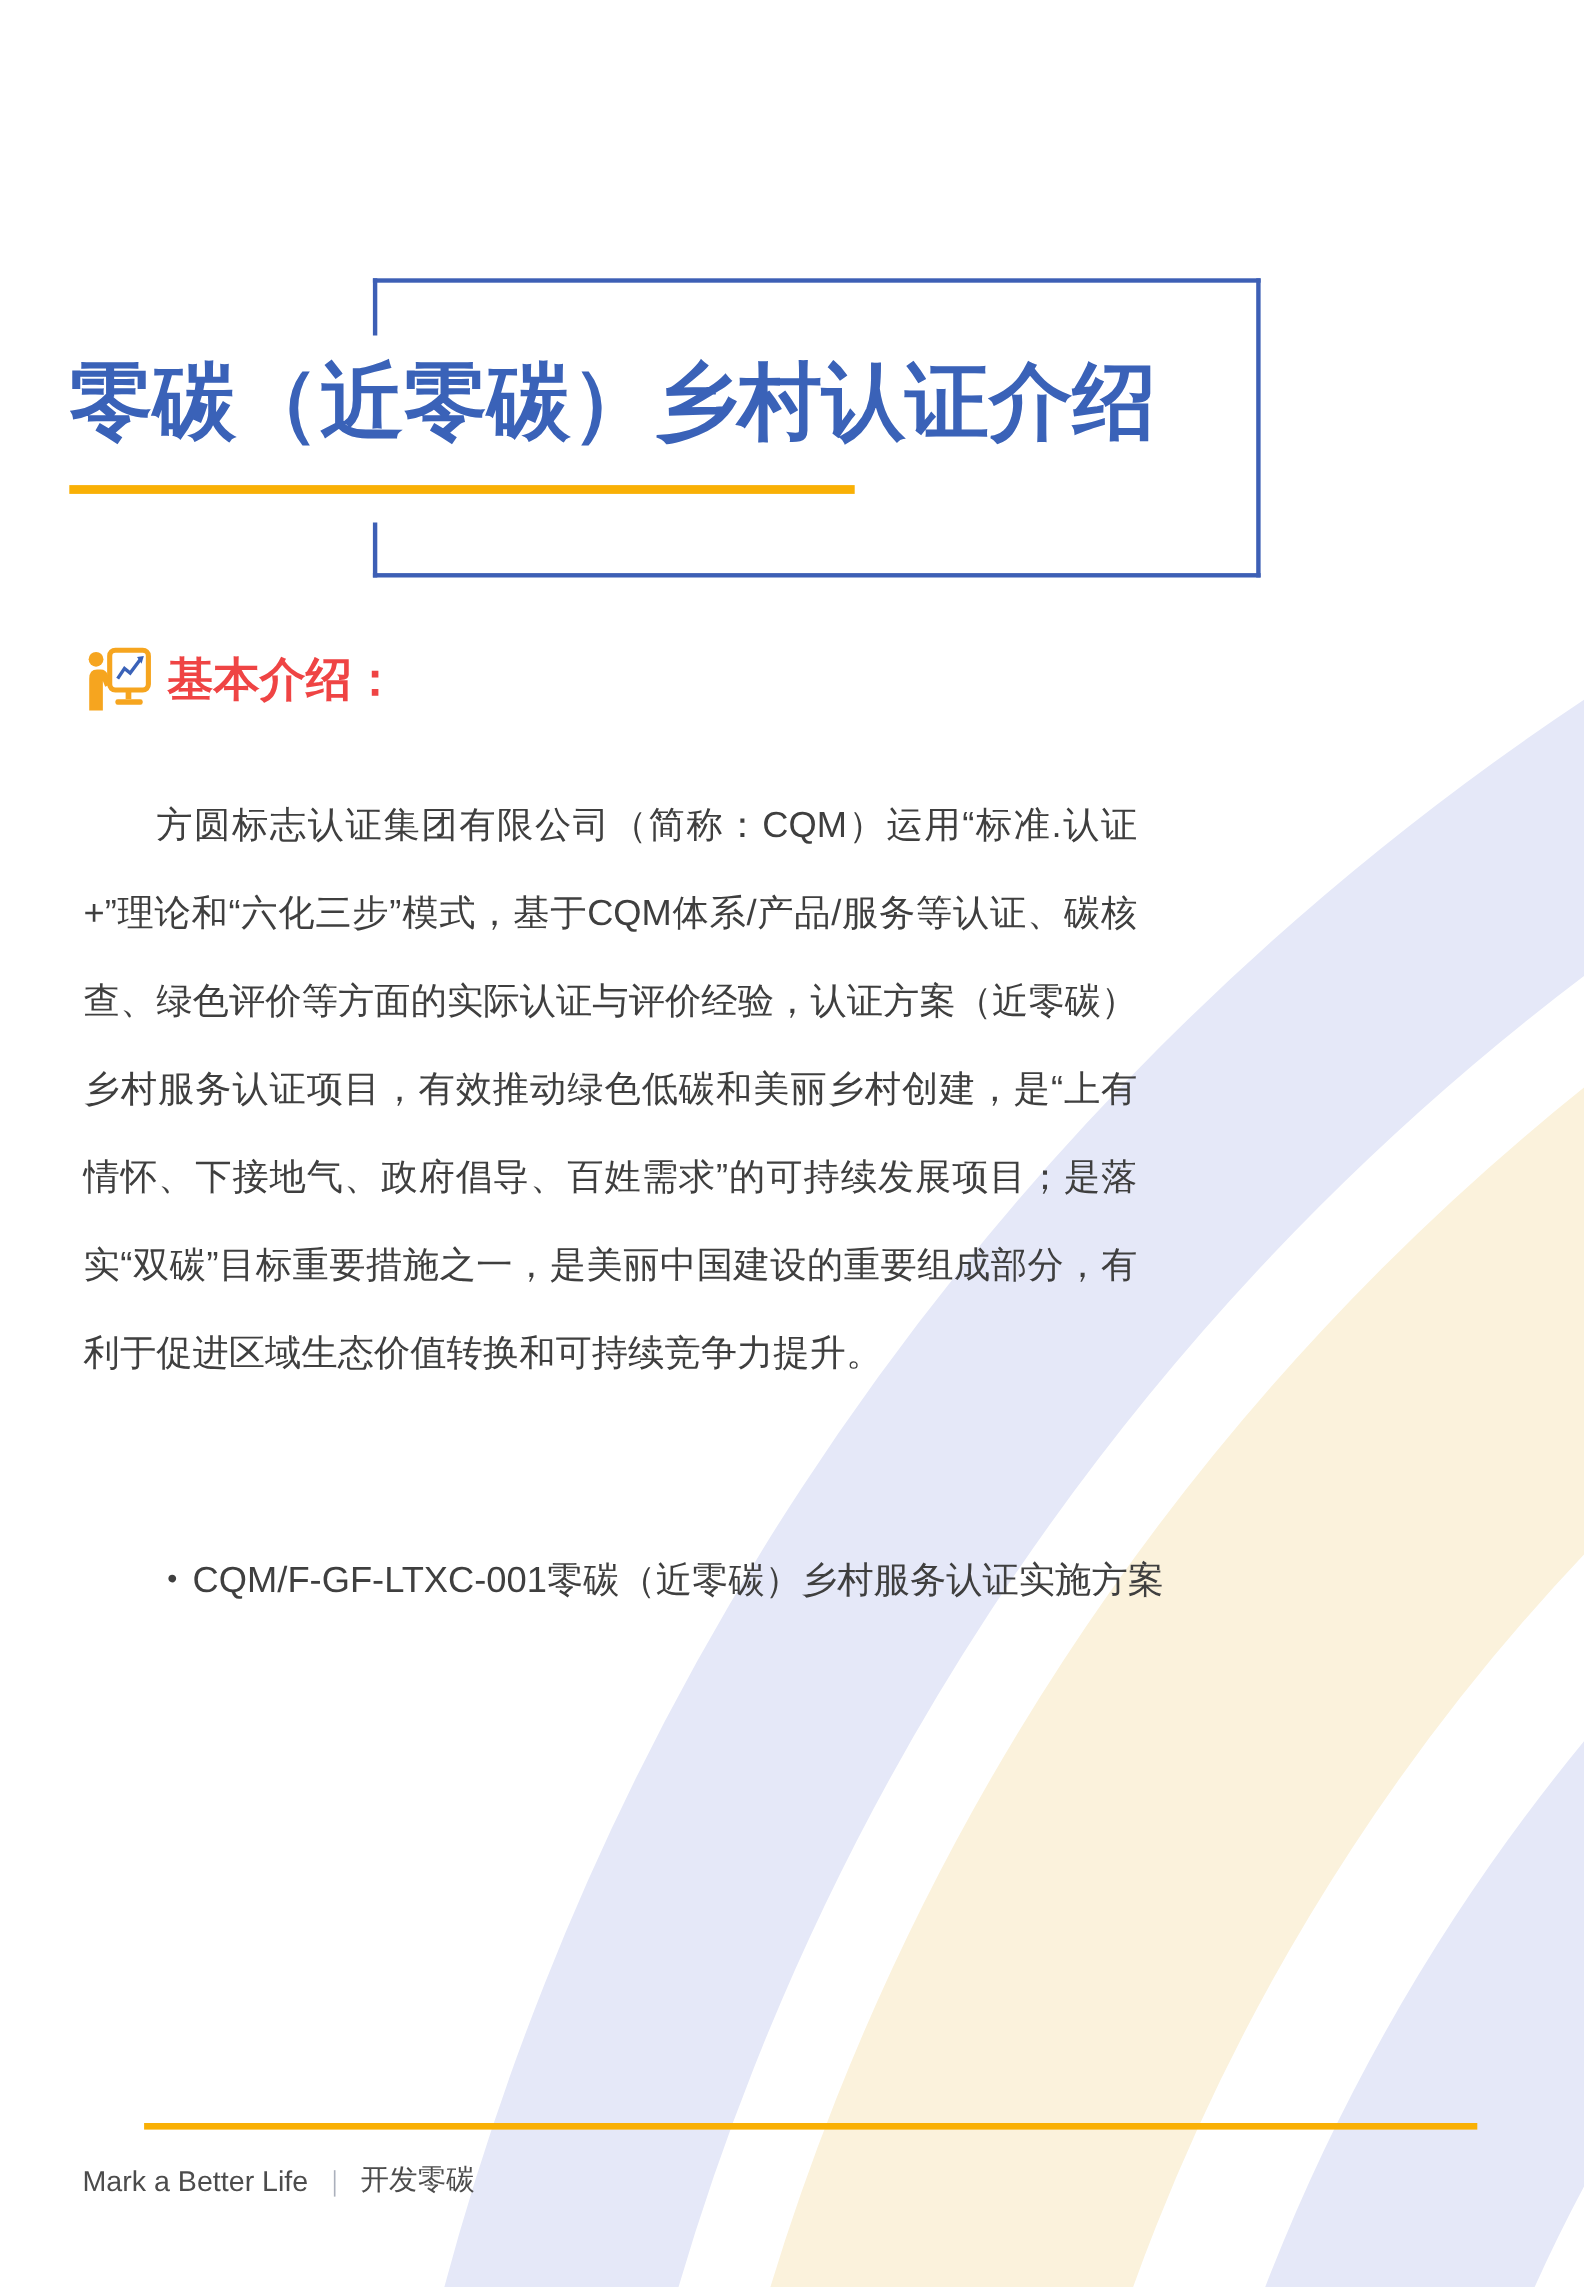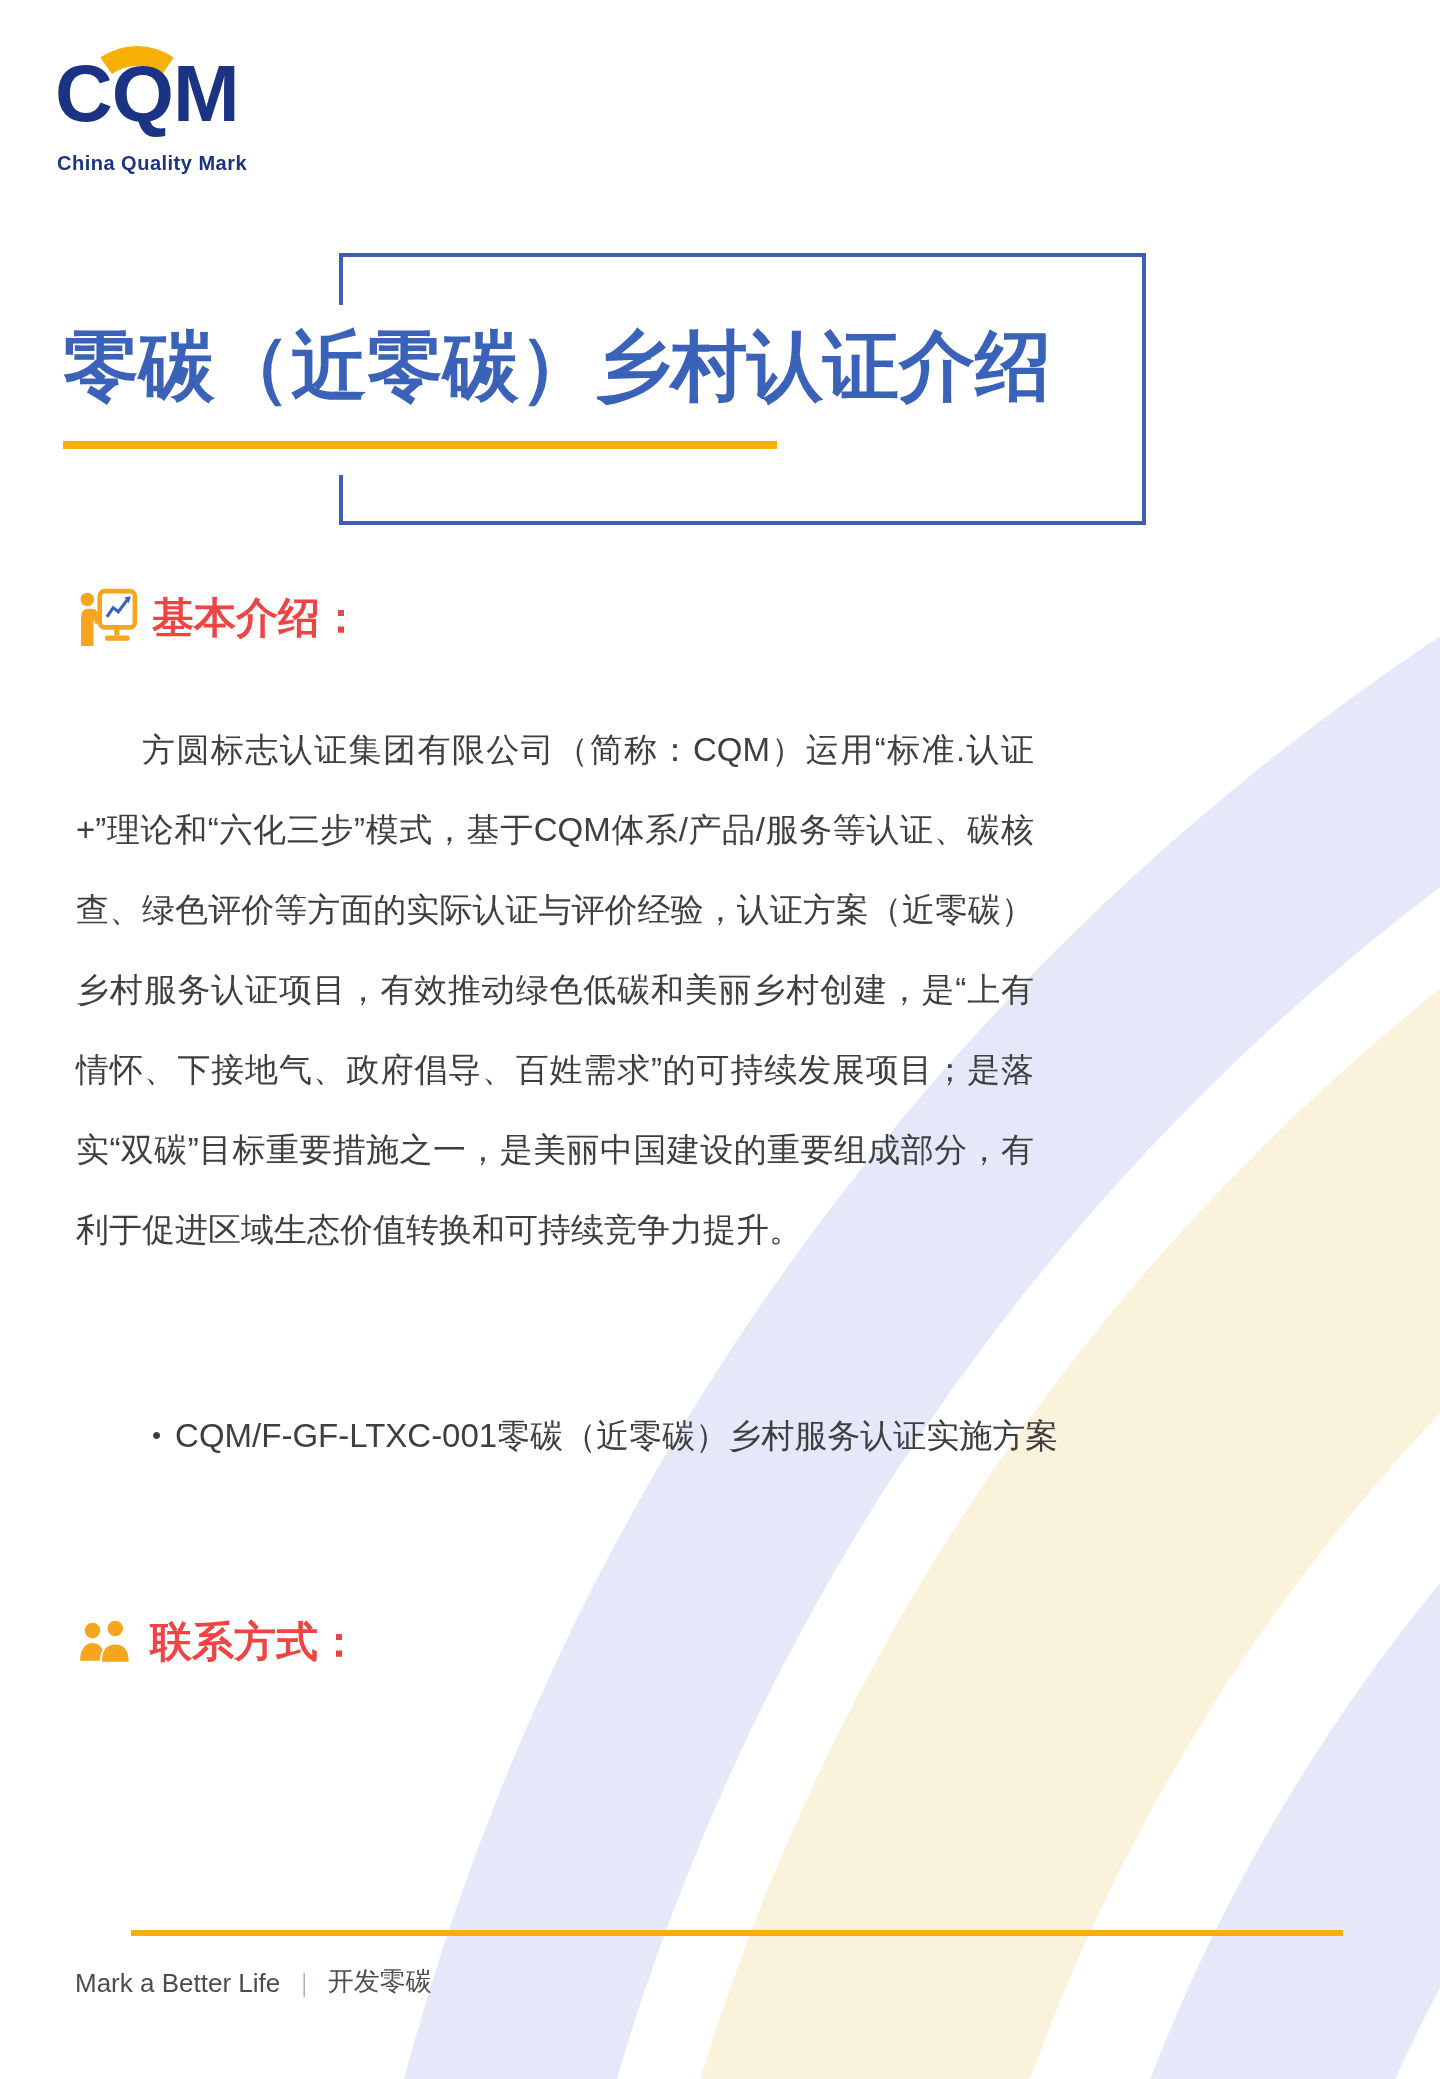--- a/index.html
+++ b/index.html
@@ -58,27 +58,20 @@
 <div class="page">
 
   <svg class="bg-rings" viewBox="0 0 1440 2079" aria-hidden="true">
     <circle cx="2832" cy="2729" r="2411" fill="none" stroke="#E5E8F8" stroke-width="205"></circle>
     <circle cx="2832" cy="2729" r="2072" fill="none" stroke="#FBF2DC" stroke-width="313"></circle>
     <circle cx="2832" cy="2729" r="1690" fill="none" stroke="#E5E8F8" stroke-width="226"></circle>
   </svg>
 
   <div class="content">
 
-    <div class="logo">
-      <svg class="logo-arc" viewBox="0 0 76 32" aria-hidden="true">
-        <path d="M1.3,15.6 A64,64 0 0 1 74.7,15.6 L63.2,32 A44,44 0 0 0 12.8,32 Z" fill="#F9B005"></path>
-      </svg>
-      <div class="logo-text">CQM</div>
-      <div class="logo-tagline">China Quality Mark</div>
-    </div>
 
     <div class="frame-seg seg-top"></div>
     <div class="frame-seg seg-right"></div>
     <div class="frame-seg seg-bottom"></div>
     <div class="frame-seg seg-left-a"></div>
     <div class="frame-seg seg-left-b"></div>
 
     <h1 class="page-title" style="margin:0;text-align:center;">零碳（近零碳）乡村认证介绍</h1>
     <div class="title-underline"></div>
 
@@ -95,31 +88,20 @@
         </svg>
       </span>
       <span class="label">基本介绍：</span>
     </div>
 
     <p class="intro-paragraph" style="margin:0;">方圆标志认证集团有限公司（简称：CQM）运用“标准.认证+”理论和“六化三步”模式，基于CQM体系/产品/服务等认证、碳核查、绿色评价等方面的实际认证与评价经验，认证方案（近零碳）乡村服务认证项目，有效推动绿色低碳和美丽乡村创建，是“上有情怀、下接地气、政府倡导、百姓需求”的可持续发展项目；是落实“双碳”目标重要措施之一，是美丽中国建设的重要组成部分，有利于促进区域生态价值转换和可持续竞争力提升。</p>
 
 
     <div class="bullet b-scheme">CQM/F-GF-LTXC-001零碳（近零碳）乡村服务认证实施方案</div>
 
-    <div class="section-head sh-contact">
-      <span class="icon">
-        <svg viewBox="0 0 56 44" width="58" height="46" aria-hidden="true">
-          <circle cx="14" cy="11" r="7.5" fill="#F6A51F"></circle>
-          <path d="M2,40 C2,28 8,23 14,23 C20,23 26,28 26,40 Z" fill="#F6A51F"></path>
-          <circle cx="36" cy="9" r="8.5" fill="#F6A51F" stroke="#fff" stroke-width="2"></circle>
-          <path d="M22,42 C22,29 28,23.5 36,23.5 C44,23.5 50,29 50,42 Z" fill="#F6A51F" stroke="#fff" stroke-width="2"></path>
-        </svg>
-      </span>
-      <span class="label">联系方式：</span>
-    </div>
 
 
     <div class="footer-line"></div>
     <div class="footer-text">
       <span>Mark a Better Life</span>
       <span class="footer-sep">｜</span>
       <span>开发零碳</span>
     </div>
 
   </div>

